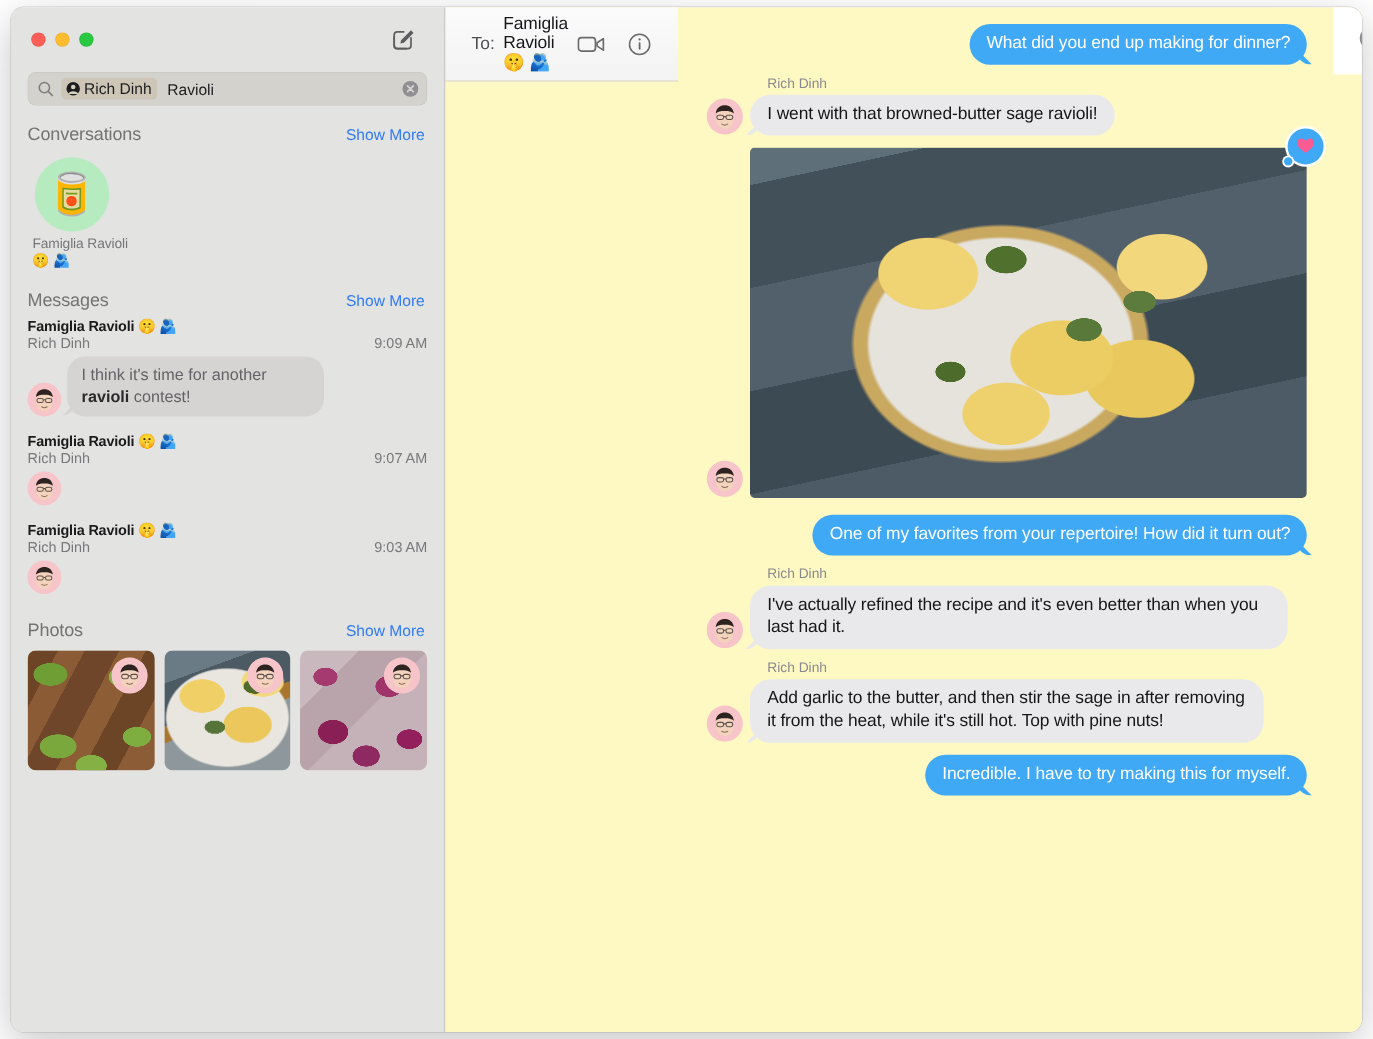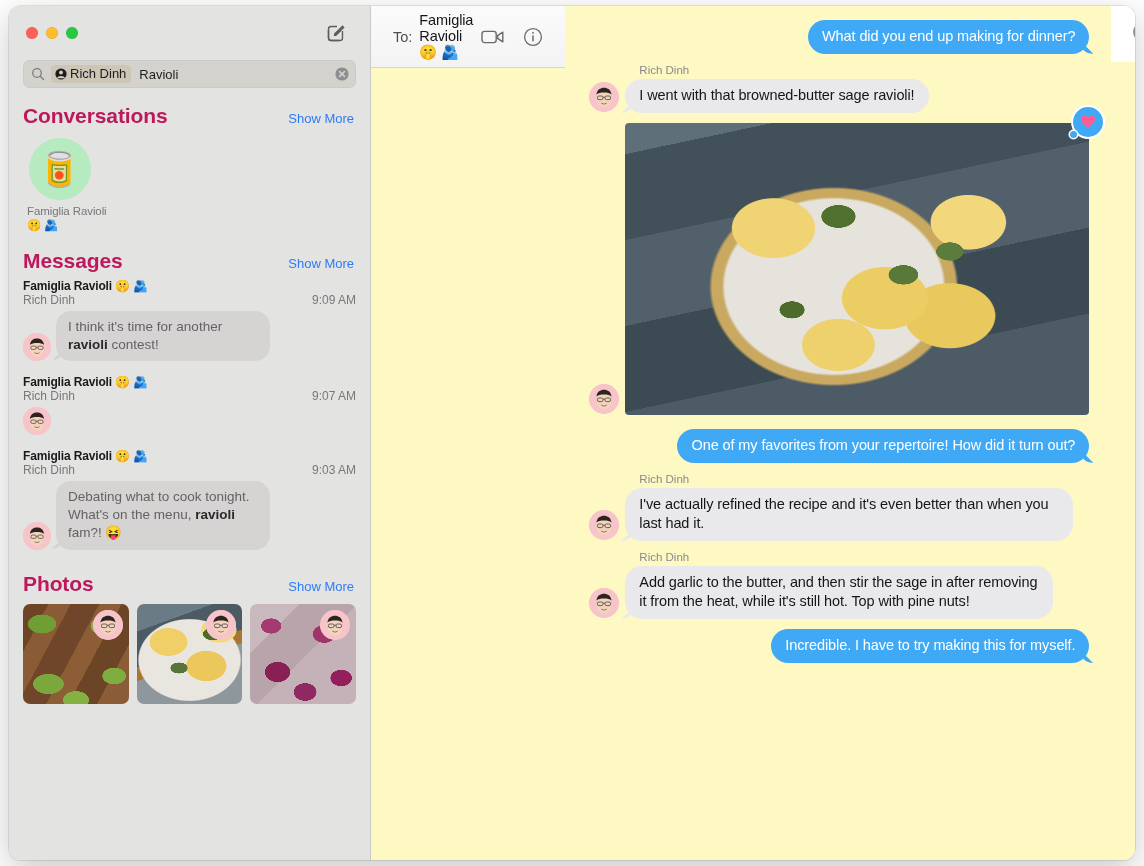--- a/index.html
+++ b/index.html
@@ -65,21 +65,21 @@
     padding-left: 2px; white-space: nowrap;
   }
   .clear-btn { flex: 0 0 14px; height: 14px; cursor: pointer; display: flex; }
 
   .sb-scroll { flex: 1; overflow: hidden; }
 
   .section-head {
     display: flex; align-items: baseline; justify-content: space-between;
     padding: 6px 16px 4px 14px;
   }
-  .section-title { font-size: 21px; font-weight: bold; color: #be185d; letter-spacing: -0.1px; }
+  .section-title { font-size: 15px; font-weight: normal; color: #737373; letter-spacing: -0.1px; }
   .show-more { font-size: 13px; color: #2f7bf6; cursor: pointer; }
 
   
   .conv-row { padding: 6px 0 10px 0; }
   .conv-item { width: 98px; padding-left: 16px; cursor: pointer; }
   .conv-avatar {
     width: 62px; height: 62px; border-radius: 50%;
     background: #b6ebbf;
     display: flex; align-items: center; justify-content: center;
     margin: 0 auto 4px 4px;
@@ -394,21 +394,20 @@
             <svg class="memoji" viewBox="0 0 30 30">
                 <circle cx="15" cy="15" r="15" fill="#f7c4c9"></circle>
                 <ellipse cx="15" cy="17" rx="7.4" ry="8.4" fill="#f3d3bc"></ellipse>
                 <path d="M7.4 12.6c.6-4.8 4-6.8 7.6-6.8s6.9 2 7.6 6.8c-2-1.5-4-2-7.6-2s-5.6.5-7.6 2z" fill="#2d2320"></path>
                 <rect x="8.4" y="14" width="5.6" height="3.6" rx="1.6" fill="none" stroke="#59504c" stroke-width="0.9"></rect>
                 <rect x="16" y="14" width="5.6" height="3.6" rx="1.6" fill="none" stroke="#59504c" stroke-width="0.9"></rect>
                 <line x1="14" y1="15.2" x2="16" y2="15.2" stroke="#59504c" stroke-width="0.9"></line>
                 <path d="M12.6 21.4q2.4 1.7 4.8 0" stroke="#8c6a5c" stroke-width="0.9" fill="none" stroke-linecap="round"></path>
               </svg>
           </span>
-          <span class="mr-bubble"><span>Debating what to cook tonight. What's on the menu, </span><b>ravioli</b><span> fam?! 😝</span></span>
         </div>
       </div>
 
       <div class="section-head" style="padding-top:10px">
         <span class="section-title">Photos</span>
         <span class="show-more">Show More</span>
       </div>
       <div class="photos-row">
         <div class="photo-cell">
           <div class="art-green"></div>

